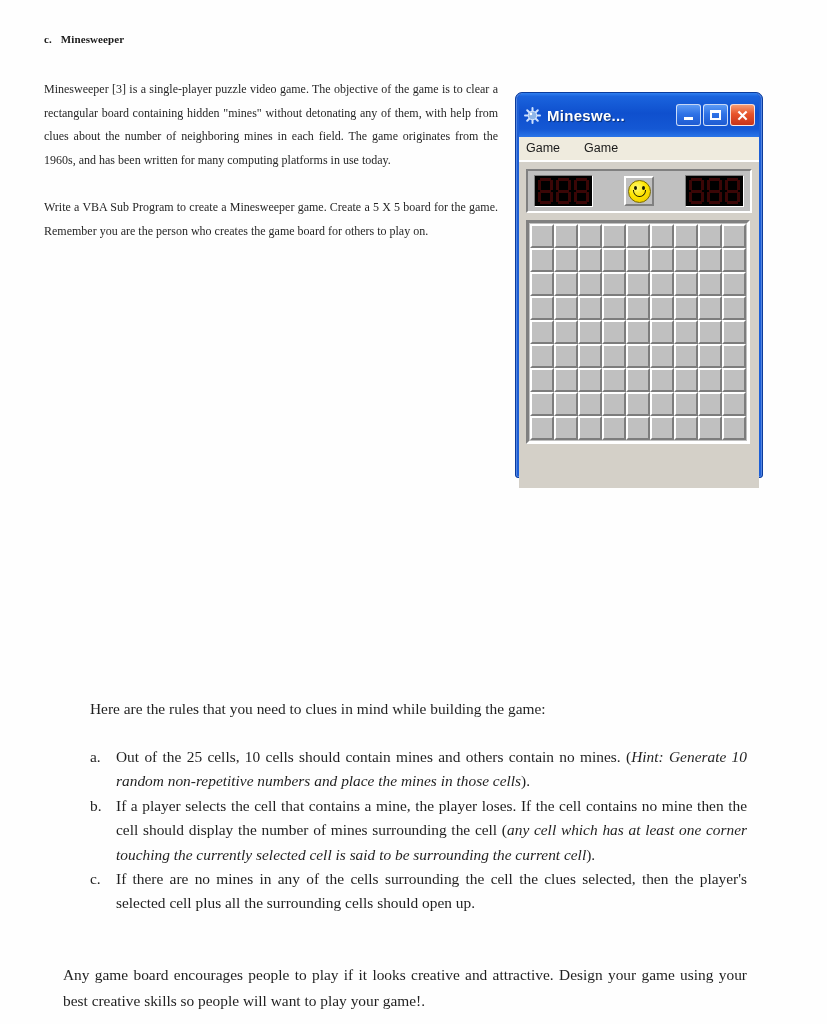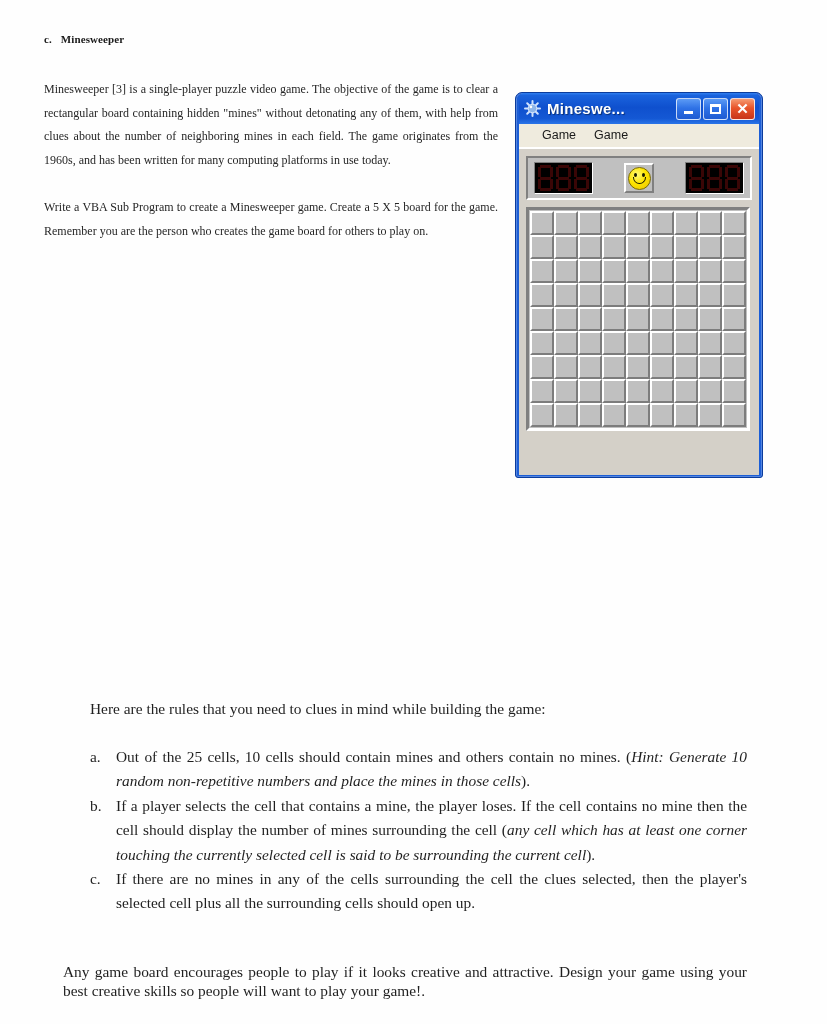--- a/index.html
+++ b/index.html
@@ -57,21 +57,21 @@
     height: 386px;
     background: #1c5ed6;
     border: 1px solid #0b3c9c;
     border-radius: 7px 7px 3px 3px;
     box-sizing: border-box;
     padding: 0 3px 3px 3px;
     box-shadow: 0 0 0 1px rgba(255,255,255,.25) inset;
     font-family: "Liberation Sans", sans-serif;
   }
   .ms-titlebar {
-    height: 31px;
+    height: 44px;
     display: flex;
     align-items: center;
     background: linear-gradient(180deg,#2f7ff0 0%, #1a63dd 8%, #0f50ce 46%, #1458d4 82%, #2a74e8 100%);
     border-radius: 5px 5px 0 0;
     padding: 0 2px 0 5px;
     position: relative;
   }
   .ms-icon {
     width: 17px; height: 17px;
     margin-right: 6px;
@@ -113,22 +113,22 @@
   .glyph-close {
     color: #fff; font-size: 15px; font-weight: bold; line-height: 1;
     font-family: "Liberation Sans", sans-serif;
   }
 
   .ms-menubar {
     background: #efebde;
     height: 22px;
     display: flex;
     align-items: center;
-    padding-left: 23px;
-    gap: 18px;
+    padding-left: 7px;
+    gap: 24px;
     border-bottom: 1px solid #efebde;
   }
   .ms-menu-item {
     font-size: 12.5px;
     color: #1a1a1a;
     font-family: "Liberation Sans", sans-serif;
   }
 
   .ms-body {
     background: #d4d0c8;
@@ -243,21 +243,21 @@
   .rule-marker { width: 26px; flex: 0 0 26px; }
   .rule-text { flex: 1 1 auto; text-align: justify; text-justify: inter-word; }
   .rule-text em { font-style: italic; }
 
   .closing {
     position: absolute;
     left: 63px;
     top: 962px;
     width: 684px;
     font-size: 15.4px;
-    line-height: 19px;
+    line-height: 26px;
     text-align: justify;
     text-justify: inter-word;
     color: #1f1f1f;
   }
 </style>
 </head>
 <body>
 
 <div class="page">
 

